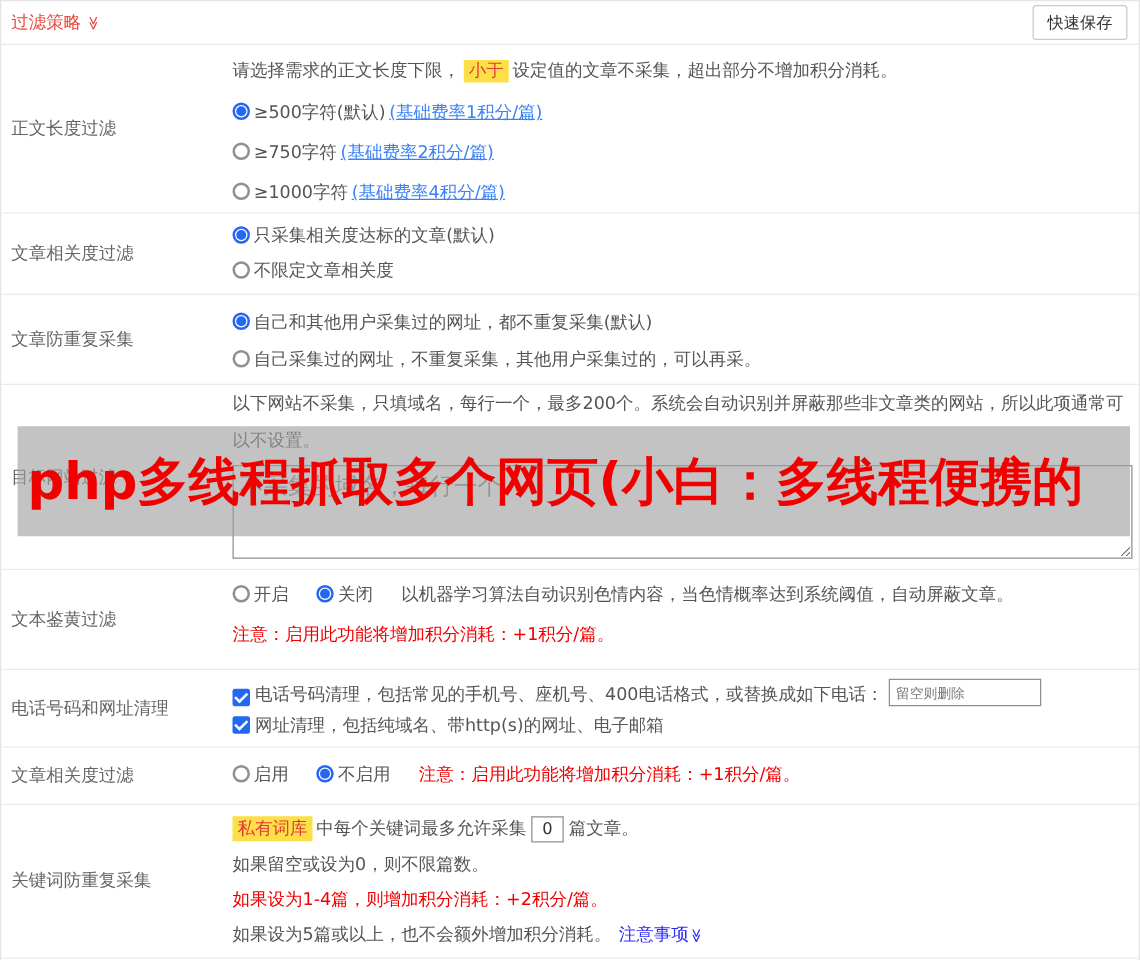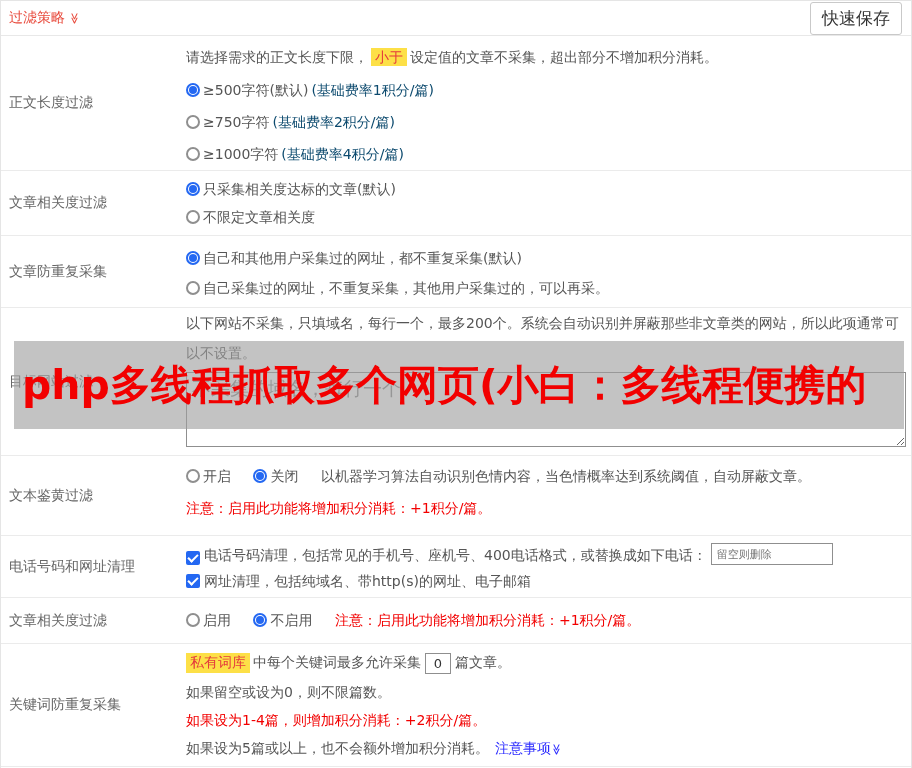--- a/index.html
+++ b/index.html
@@ -32,21 +32,21 @@
   .chev {
     display: inline-block;
     transform: rotate(90deg);
     font-size: 11px;
     line-height: 1;
   }
   .chev.red { color: #e8493b; }
   .chev.blue { color: #2b2bff; }
   .save-btn {
     font-family: inherit;
-    font-size: 17px;
+    font-size: 13px;
     color: #333;
     background: #fff;
     border: 1px solid #c9c9c9;
     border-radius: 3px;
     padding: 4px 11px;
     cursor: pointer;
   }
   
   .row { display: flex; border-bottom: 1px solid #ebebeb; }
   .row-label {
@@ -71,21 +71,21 @@
   .r1 .intro { margin-bottom: 13px; }
   .r1 .opt { margin-bottom: 12px; }
   .r2 .opt { margin-bottom: 8px; }
   .r3 .opt { margin-bottom: 10px; }
   .r5 .optline { margin-bottom: 12px; }
   .r6 .cbline1 { height: 24px; display: flex; align-items: flex-end; margin-bottom: 6px; }
   .r8 .kline { margin-bottom: 8px; }
   .r8 .kline1 { height: 22px; display: flex; align-items: center; margin-bottom: 8px; }
 
   .note-red { color: #f20000; }
-  .fee { color: #0c4a6e; margin-left: 3px; }
+  .fee { color: #3b82f6; text-decoration: underline; margin-left: 3px; }
   .badge {
     color: #e4393c;
     background: #fde047;
     padding: 1px 4px;
     margin: 0 3px;
   }
   .desc-gap { margin-left: 18px; }
   .link { color: #2b2bff; cursor: pointer; margin-left: 6px; margin-top: 32px; }
 
   

